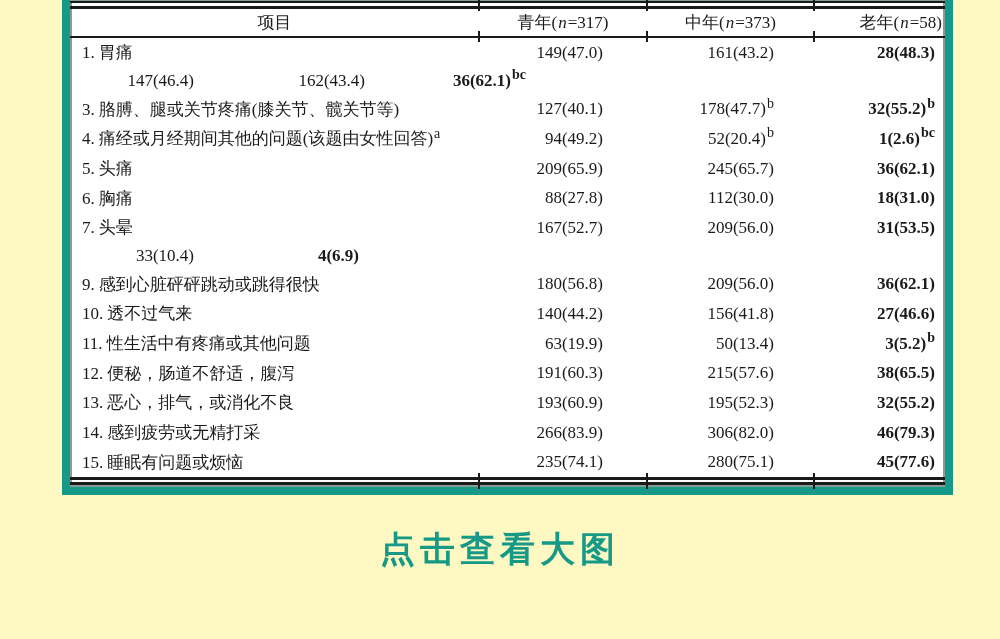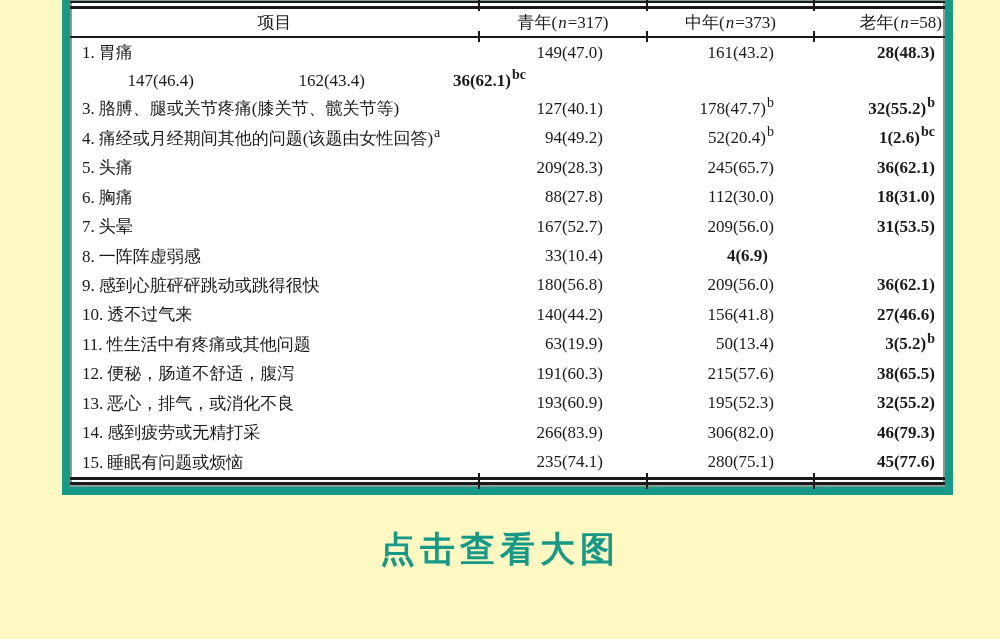--- a/index.html
+++ b/index.html
@@ -89,38 +89,37 @@
             <div class="cell c-val c-v3">32(55.2)<sup>b</sup></div>
           </div>
           <div class="trow">
             <div class="cell c-item"><span class="no">4.</span><span>痛经或月经期间其他的问题(该题由女性回答)</span><sup>a</sup></div>
             <div class="cell c-val c-v1">94(49.2)</div>
             <div class="cell c-val c-v2">52(20.4)<sup>b</sup></div>
             <div class="cell c-val c-v3">1(2.6)<sup>bc</sup></div>
           </div>
           <div class="trow">
             <div class="cell c-item"><span class="no">5.</span><span>头痛</span></div>
-            <div class="cell c-val c-v1">209(28.3)</div>
+            <div class="cell c-val c-v1">209(65.9)</div>
             <div class="cell c-val c-v2">245(65.7)</div>
             <div class="cell c-val c-v3">36(62.1)</div>
           </div>
           <div class="trow">
             <div class="cell c-item"><span class="no">6.</span><span>胸痛</span></div>
             <div class="cell c-val c-v1">88(27.8)</div>
             <div class="cell c-val c-v2">112(30.0)</div>
             <div class="cell c-val c-v3">18(31.0)</div>
           </div>
           <div class="trow">
             <div class="cell c-item"><span class="no">7.</span><span>头晕</span></div>
             <div class="cell c-val c-v1">167(52.7)</div>
             <div class="cell c-val c-v2">209(56.0)</div>
             <div class="cell c-val c-v3">31(53.5)</div>
           </div>
           <div class="trow">
-            <div class="cell c-item"><span class="no">8.</span><span>一阵阵虚弱感</span></div>
             <div class="cell c-val c-v1">33(10.4)</div>
             <div class="cell c-val c-v3">4(6.9)</div>
           </div>
           <div class="trow">
             <div class="cell c-item"><span class="no">9.</span><span>感到心脏砰砰跳动或跳得很快</span></div>
             <div class="cell c-val c-v1">180(56.8)</div>
             <div class="cell c-val c-v2">209(56.0)</div>
             <div class="cell c-val c-v3">36(62.1)</div>
           </div>
           <div class="trow">

